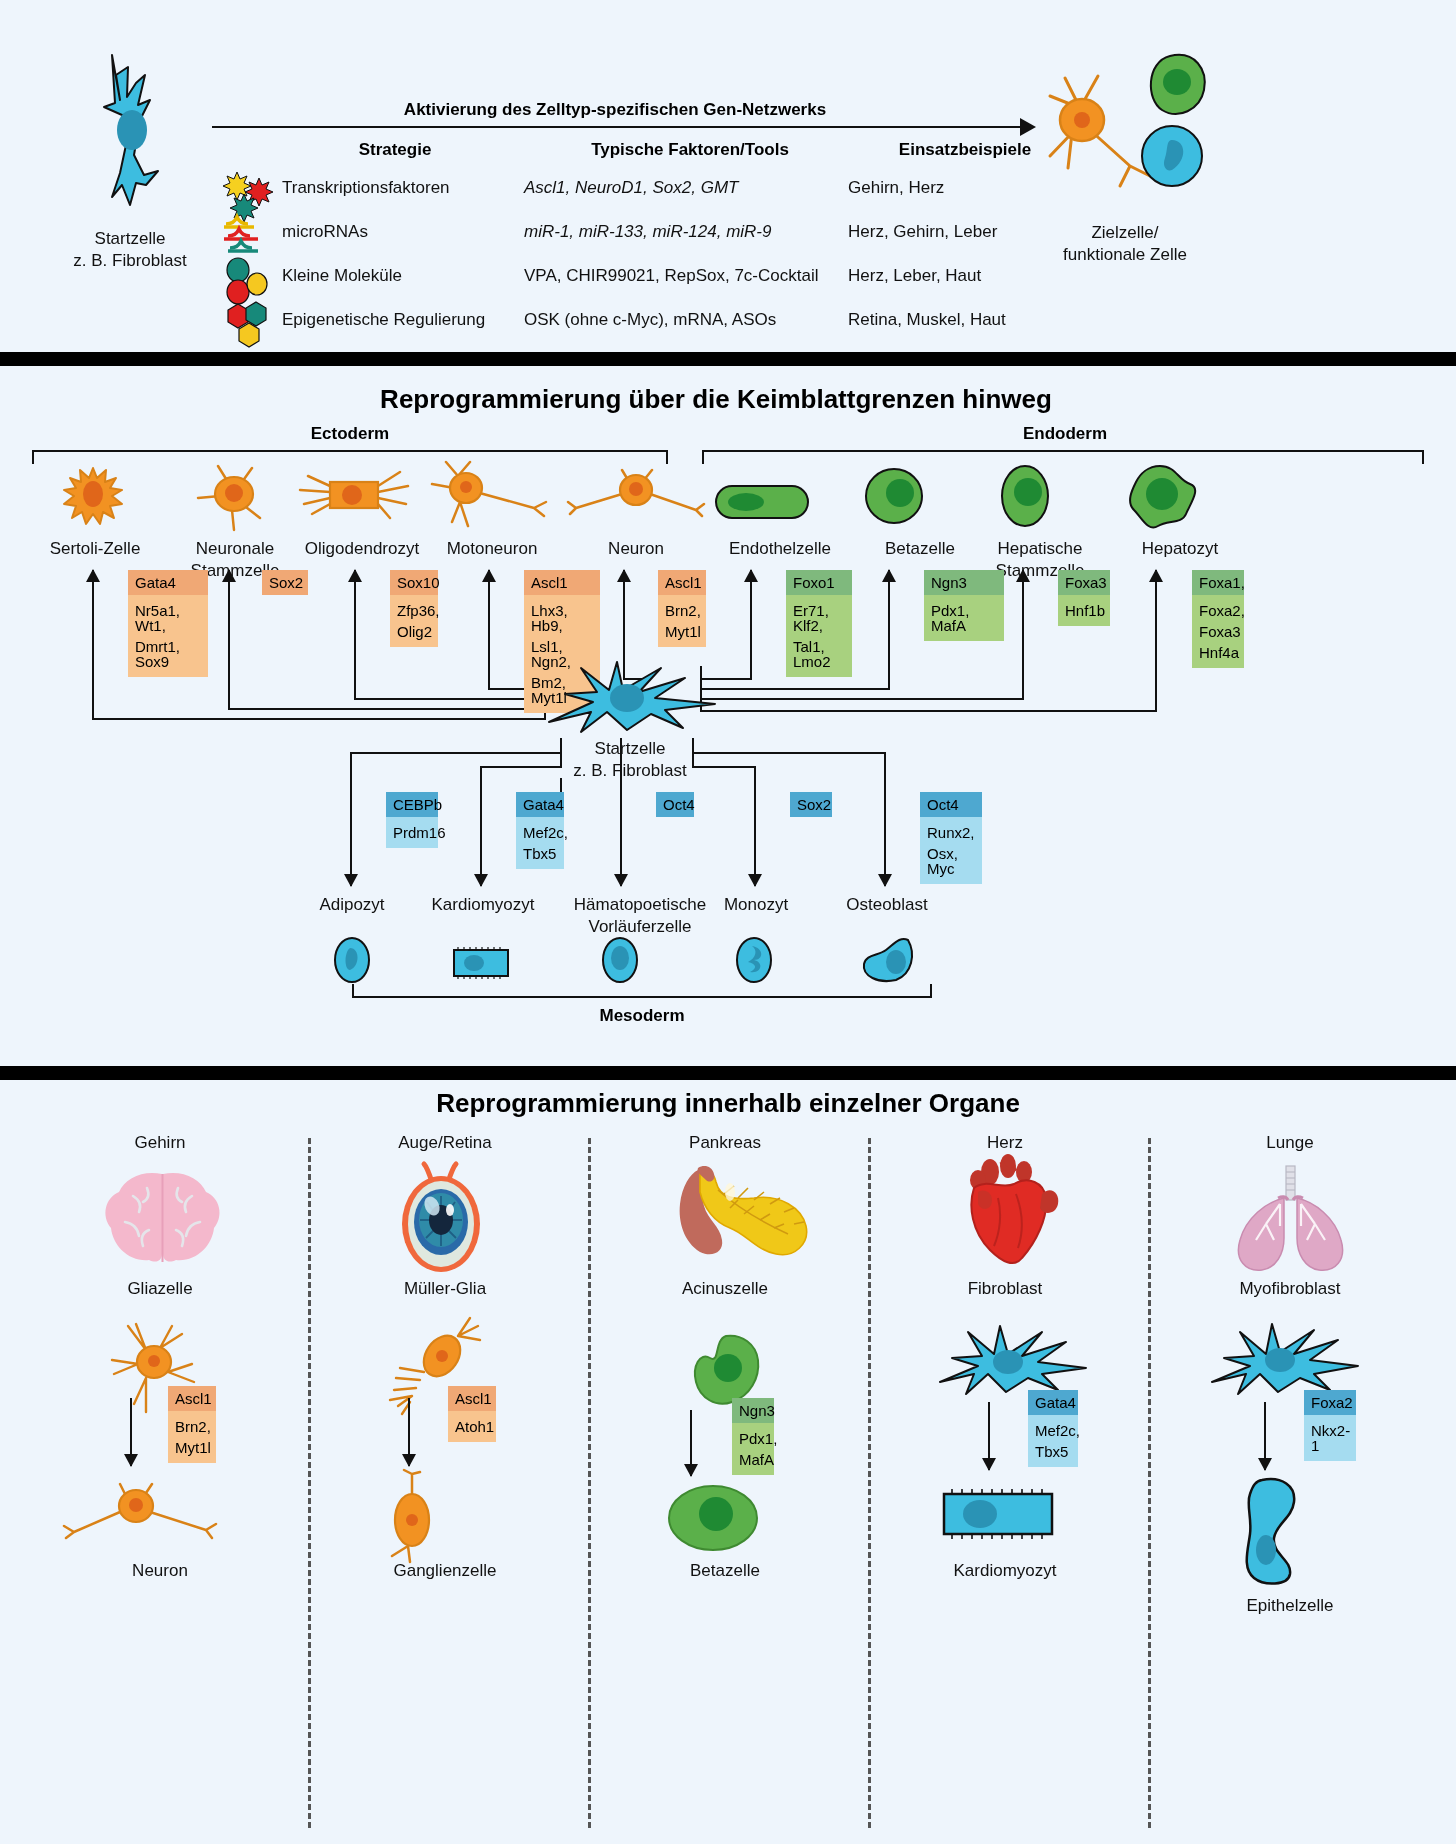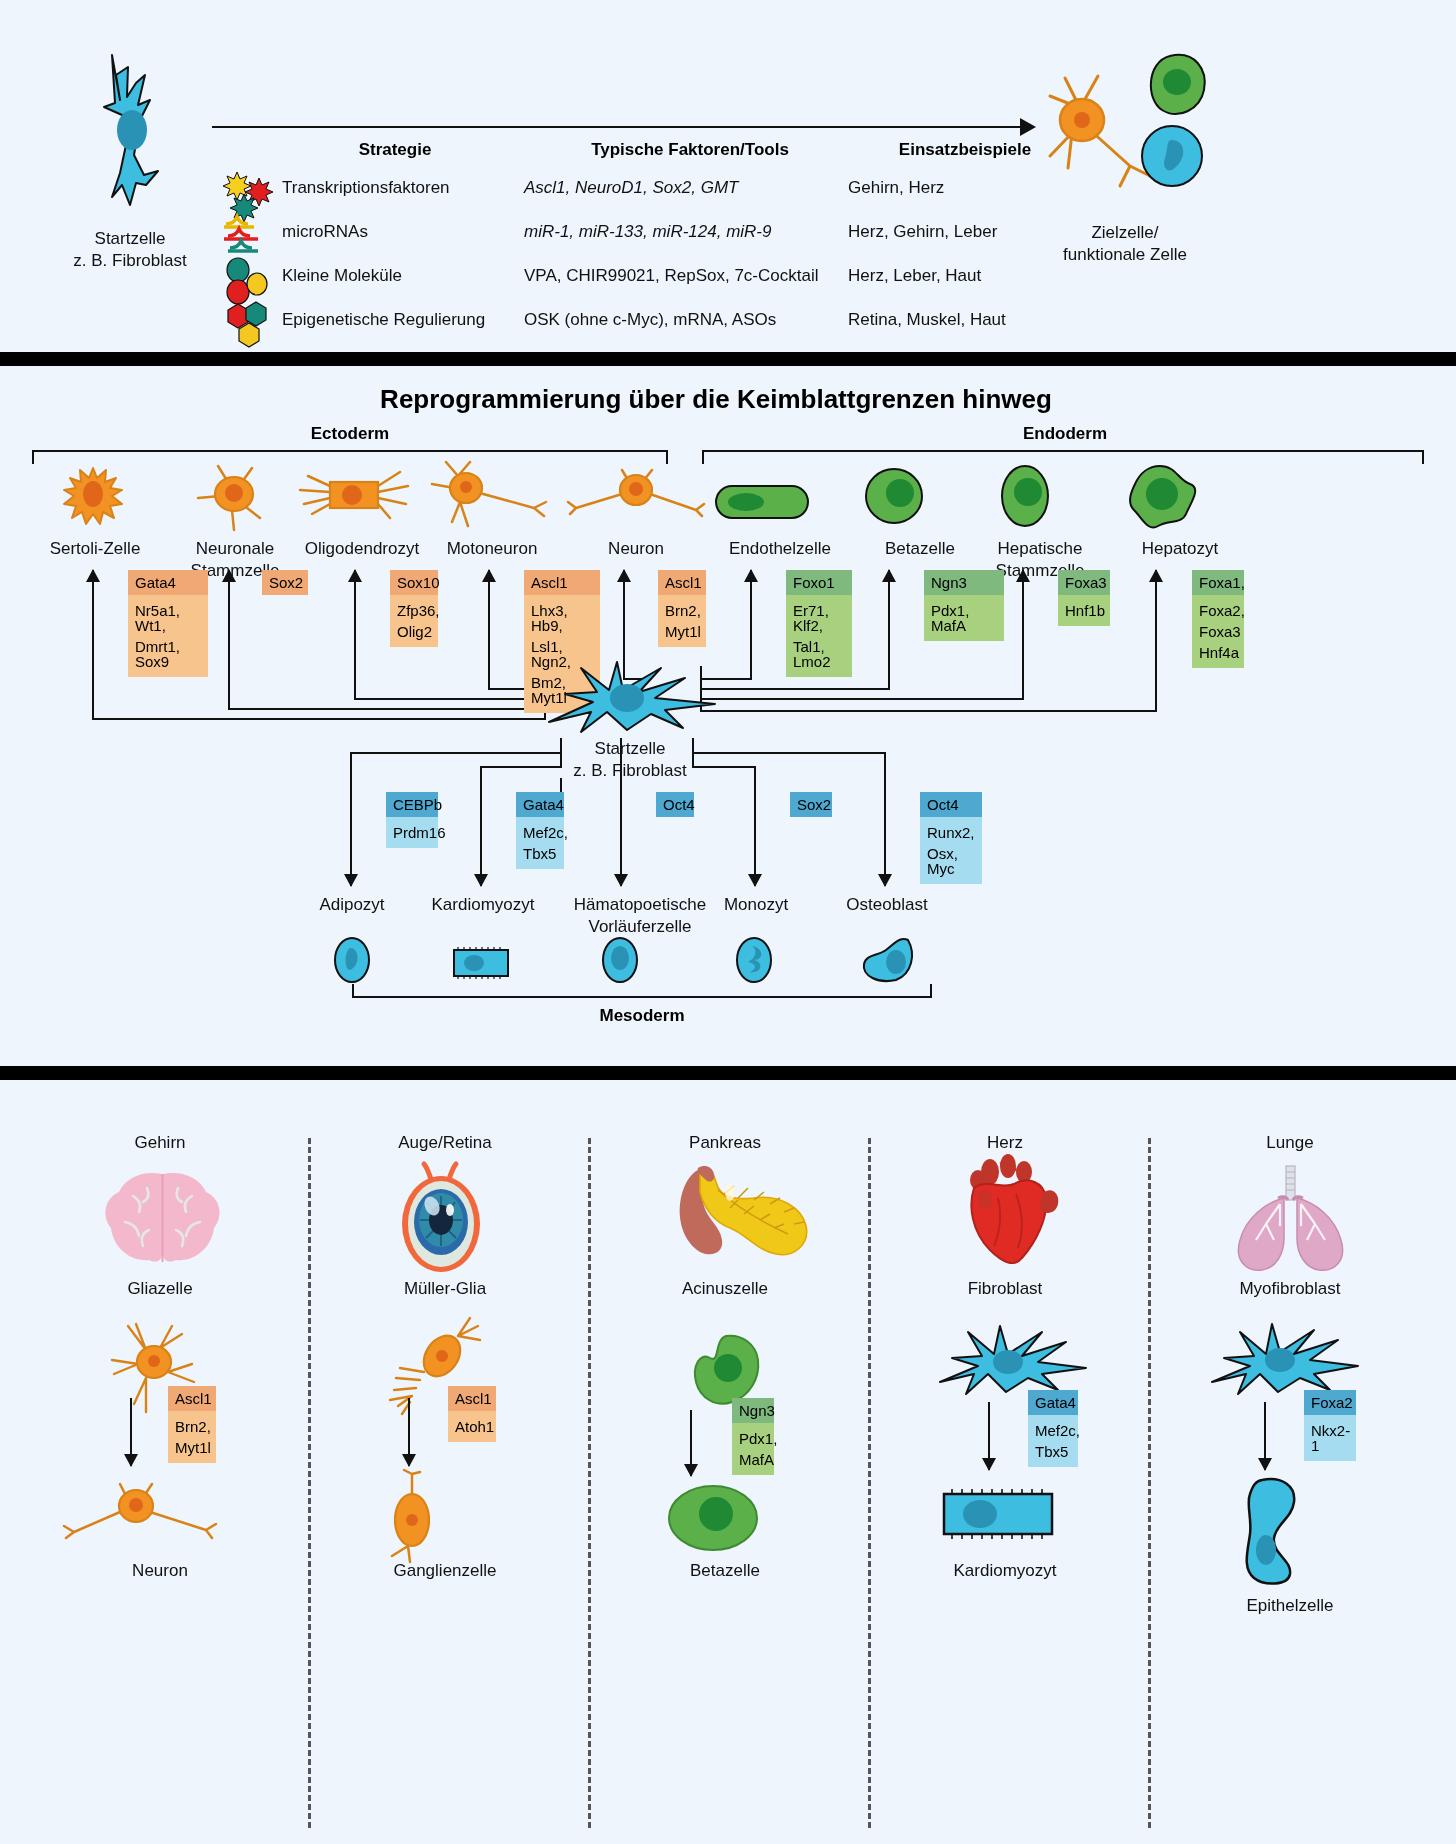--- a/index.html
+++ b/index.html
@@ -89,20 +89,21 @@
       <ellipse cx="62" cy="72" rx="8" ry="8" fill="#e0661a"></ellipse>
       <path d="M150 8 C175 2 188 22 184 42 C180 62 158 72 142 62 C126 52 126 14 150 8 Z" fill="#5bb04a" stroke="#111" stroke-width="2"></path>
       <ellipse cx="157" cy="34" rx="14" ry="13" fill="#1f8a33"></ellipse>
       <circle cx="152" cy="108" r="30" fill="#3dbde0" stroke="#111" stroke-width="2"></circle>
       <path d="M152 92 C166 92 168 112 152 122 C146 124 142 118 145 110 C148 102 146 92 152 92 Z" fill="#2a93b5"></path>
     </svg>
   </div>
   <div class="lbl" style="position:absolute;left:1010px;top:222px;width:230px;">Zielzelle/</div>
   <div class="lbl" style="position:absolute;left:1010px;top:244px;width:230px;">funktionale Zelle</div>
 
+  <div class="sub-title" style="position:absolute;left:210px;top:100px;width:810px;">Aktivierung des Zelltyp-spezifischen Gen-Netzwerks</div>
   <div class="axisline" style="left:212px;top:126px;width:810px;"></div>
   <div class="arrowhead-r" style="left:1020px;top:118px;"></div>
 
   <div class="p1-head" style="left:245px;top:140px;width:300px;">Strategie</div>
   <div class="p1-head" style="left:520px;top:140px;width:340px;">Typische Faktoren/Tools</div>
   <div class="p1-head" style="left:830px;top:140px;width:270px;">Einsatzbeispiele</div>
 
   <div class="cellwrap" style="left:222px;top:168px;">
     <svg width="52" height="48" viewBox="0 0 52 48">
       <path d="M15 4 l3 7 7-3 -3 7 7 3 -7 3 3 7 -7-3 -3 7 -3-7 -7 3 3-7 -7-3 7-3 -3-7 7 3 Z" fill="#f5d020" stroke="#111" stroke-width="1"></path>
@@ -455,20 +456,21 @@
   </div>
 
   <div class="bracket-dn" style="left:352px;top:618px;width:580px;height:14px;"></div>
   <div class="sub-title" style="position:absolute;left:352px;top:640px;width:580px;">Mesoderm</div>
 </div>
 
 <div class="divider" style="top:1066px;"></div>
 
 <div class="panel" style="top:1080px;height:764px;">
 
+  <div class="sec-title" style="position:absolute;top:8px;left:0;width:1456px;">Reprogrammierung innerhalb einzelner Organe</div>
 
   <div class="dash" style="left:308px;top:58px;height:690px;"></div>
   <div class="dash" style="left:588px;top:58px;height:690px;"></div>
   <div class="dash" style="left:868px;top:58px;height:690px;"></div>
   <div class="dash" style="left:1148px;top:58px;height:690px;"></div>
 
   <div class="lbl" style="position:absolute;left:30px;top:52px;width:260px;text-align:center;">Gehirn</div>
   <div class="cellwrap" style="left:95px;top:88px;">
     <svg width="135" height="100" viewBox="0 0 135 100">
       <path d="M67 6 C48 2 30 10 24 24 C10 30 6 48 16 60 C18 78 34 94 54 92 C62 96 67 92 67 86 Z" fill="#f4b8cc"></path>

